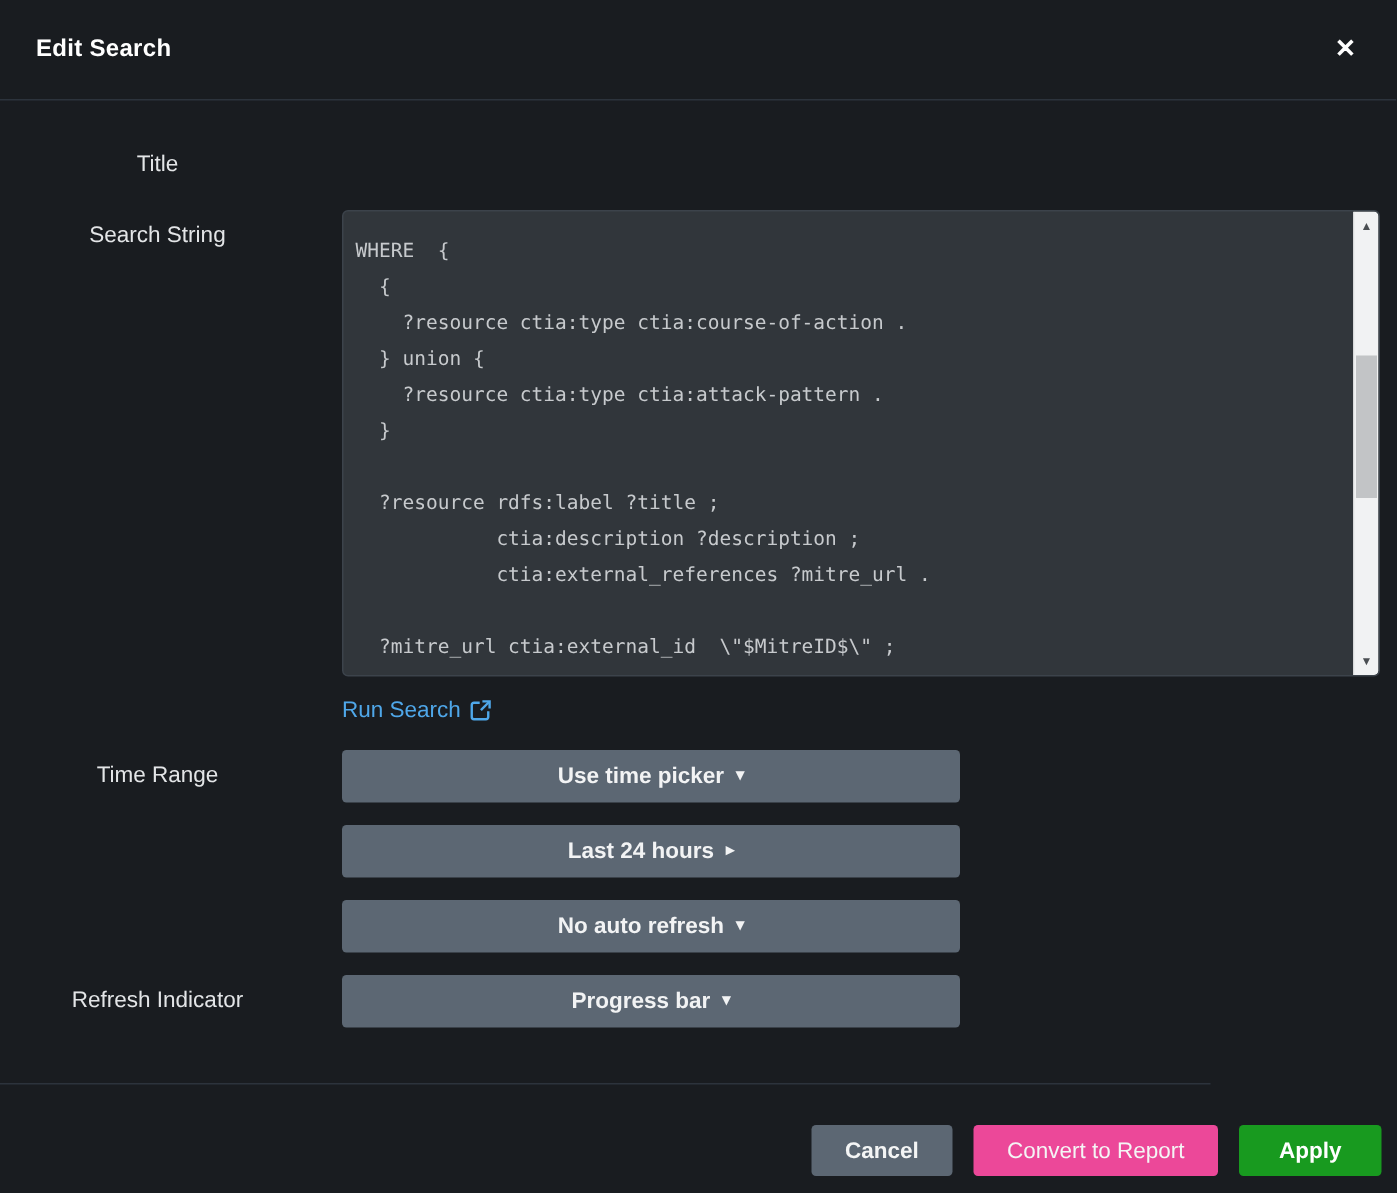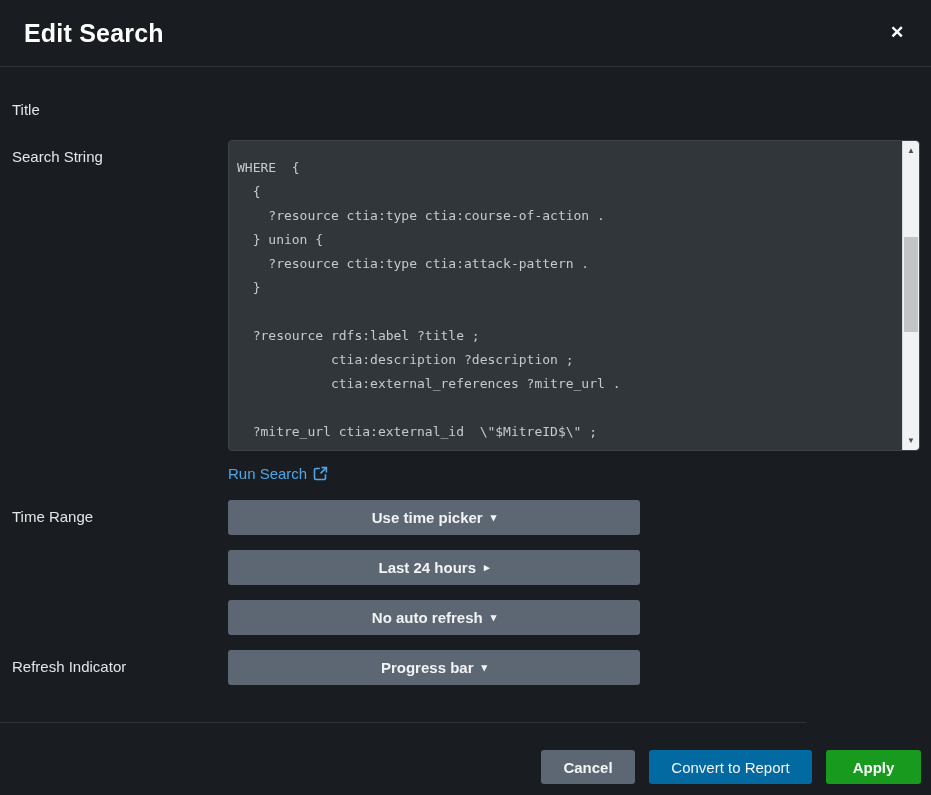--- a/index.html
+++ b/index.html
@@ -11,31 +11,31 @@
     position:relative;
   }
   .modal { position:absolute; inset:0; }
 
   
   .modal-header {
     position:absolute; left:0; top:0; width:931px; height:67px;
     border-bottom:1px solid #2c333c;
     display:flex; align-items:center; padding:0 24px;
   }
-  .modal-title { font-size:25px; font-weight:bold; color:#ffffff; letter-spacing:.2px; }
+  .modal-title { font-size:16px; font-weight:bold; color:#ffffff; letter-spacing:.2px; }
   .close-btn {
     position:absolute; right:16px; top:14px; width:36px; height:36px;
     display:flex; align-items:center; justify-content:center;
     color:#ffffff; font-size:17px; font-weight:bold; cursor:pointer;
     background:transparent; border:none;
   }
 
   
   .form-label {
-    position:absolute; left:12px; width:202px; text-align:left;
+    position:absolute; left:4px; width:202px; text-align:center;
     font-size:15px; color:#e3e5e7; line-height:20px; white-space:nowrap;
   }
   .help-sup {
     color:#4fa7e9; font-size:11px; vertical-align:super; margin-left:4px;
     cursor:pointer;
   }
 
   
   .title-input {
     position:absolute; left:228px; top:96px; width:692px; height:30px;
@@ -98,21 +98,21 @@
     position:absolute; left:0; top:722px; width:807px; height:73px;
     border-top:1px solid #2c333c;
   }
   .footer-btn {
     position:absolute; top:27px; height:34px; border:none; border-radius:3px;
     color:#f4f5f5; font-size:15px; cursor:pointer;
     font-family:"Liberation Sans", sans-serif;
     display:flex; align-items:center; justify-content:center;
   }
   .btn-cancel  { left:541px; width:94px;  background:#5c6773; font-weight:bold; }
-  .btn-convert { left:649px; width:163px; background:#0369a1; font-weight:normal; }
+  .btn-convert { left:649px; width:163px; background:#ec4899; font-weight:normal; }
   .btn-apply   { left:826px; width:95px;  background:#189a1f; font-weight:bold; color:#ffffff; }
 </style>
 </head>
 <body>
 
 <div class="modal">
 
   <div class="modal-header">
     <span class="modal-title">Edit Search</span>
     <button class="close-btn">

